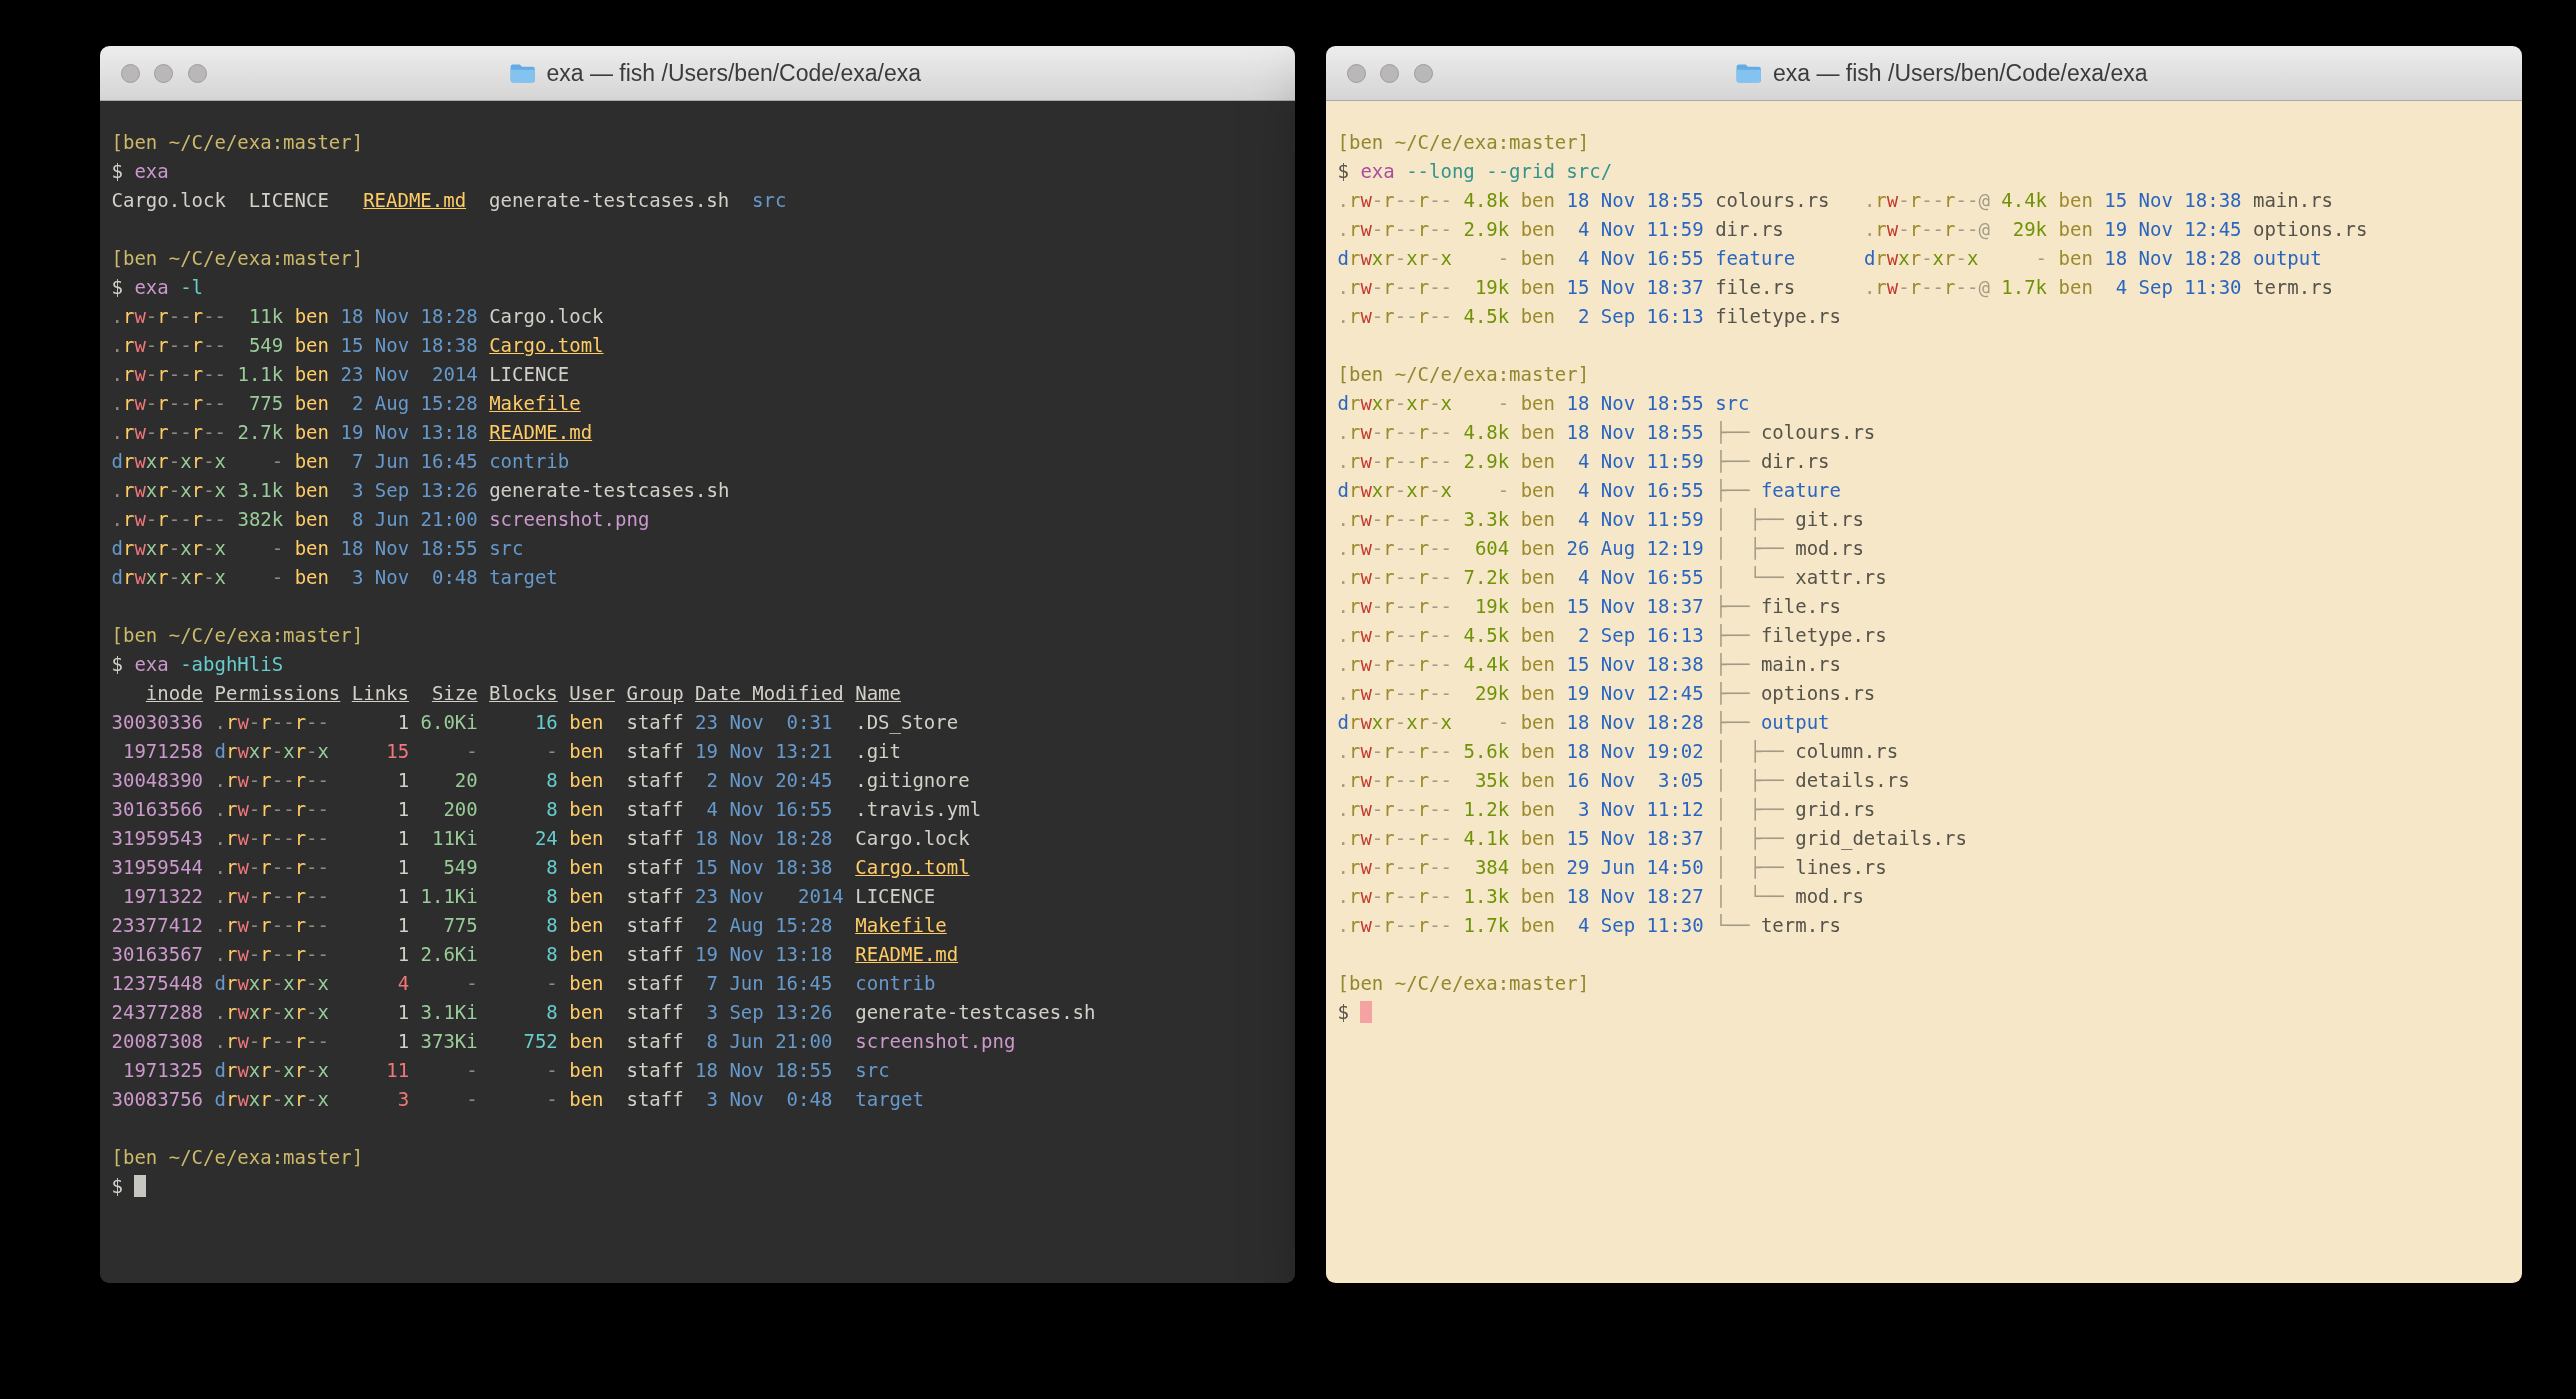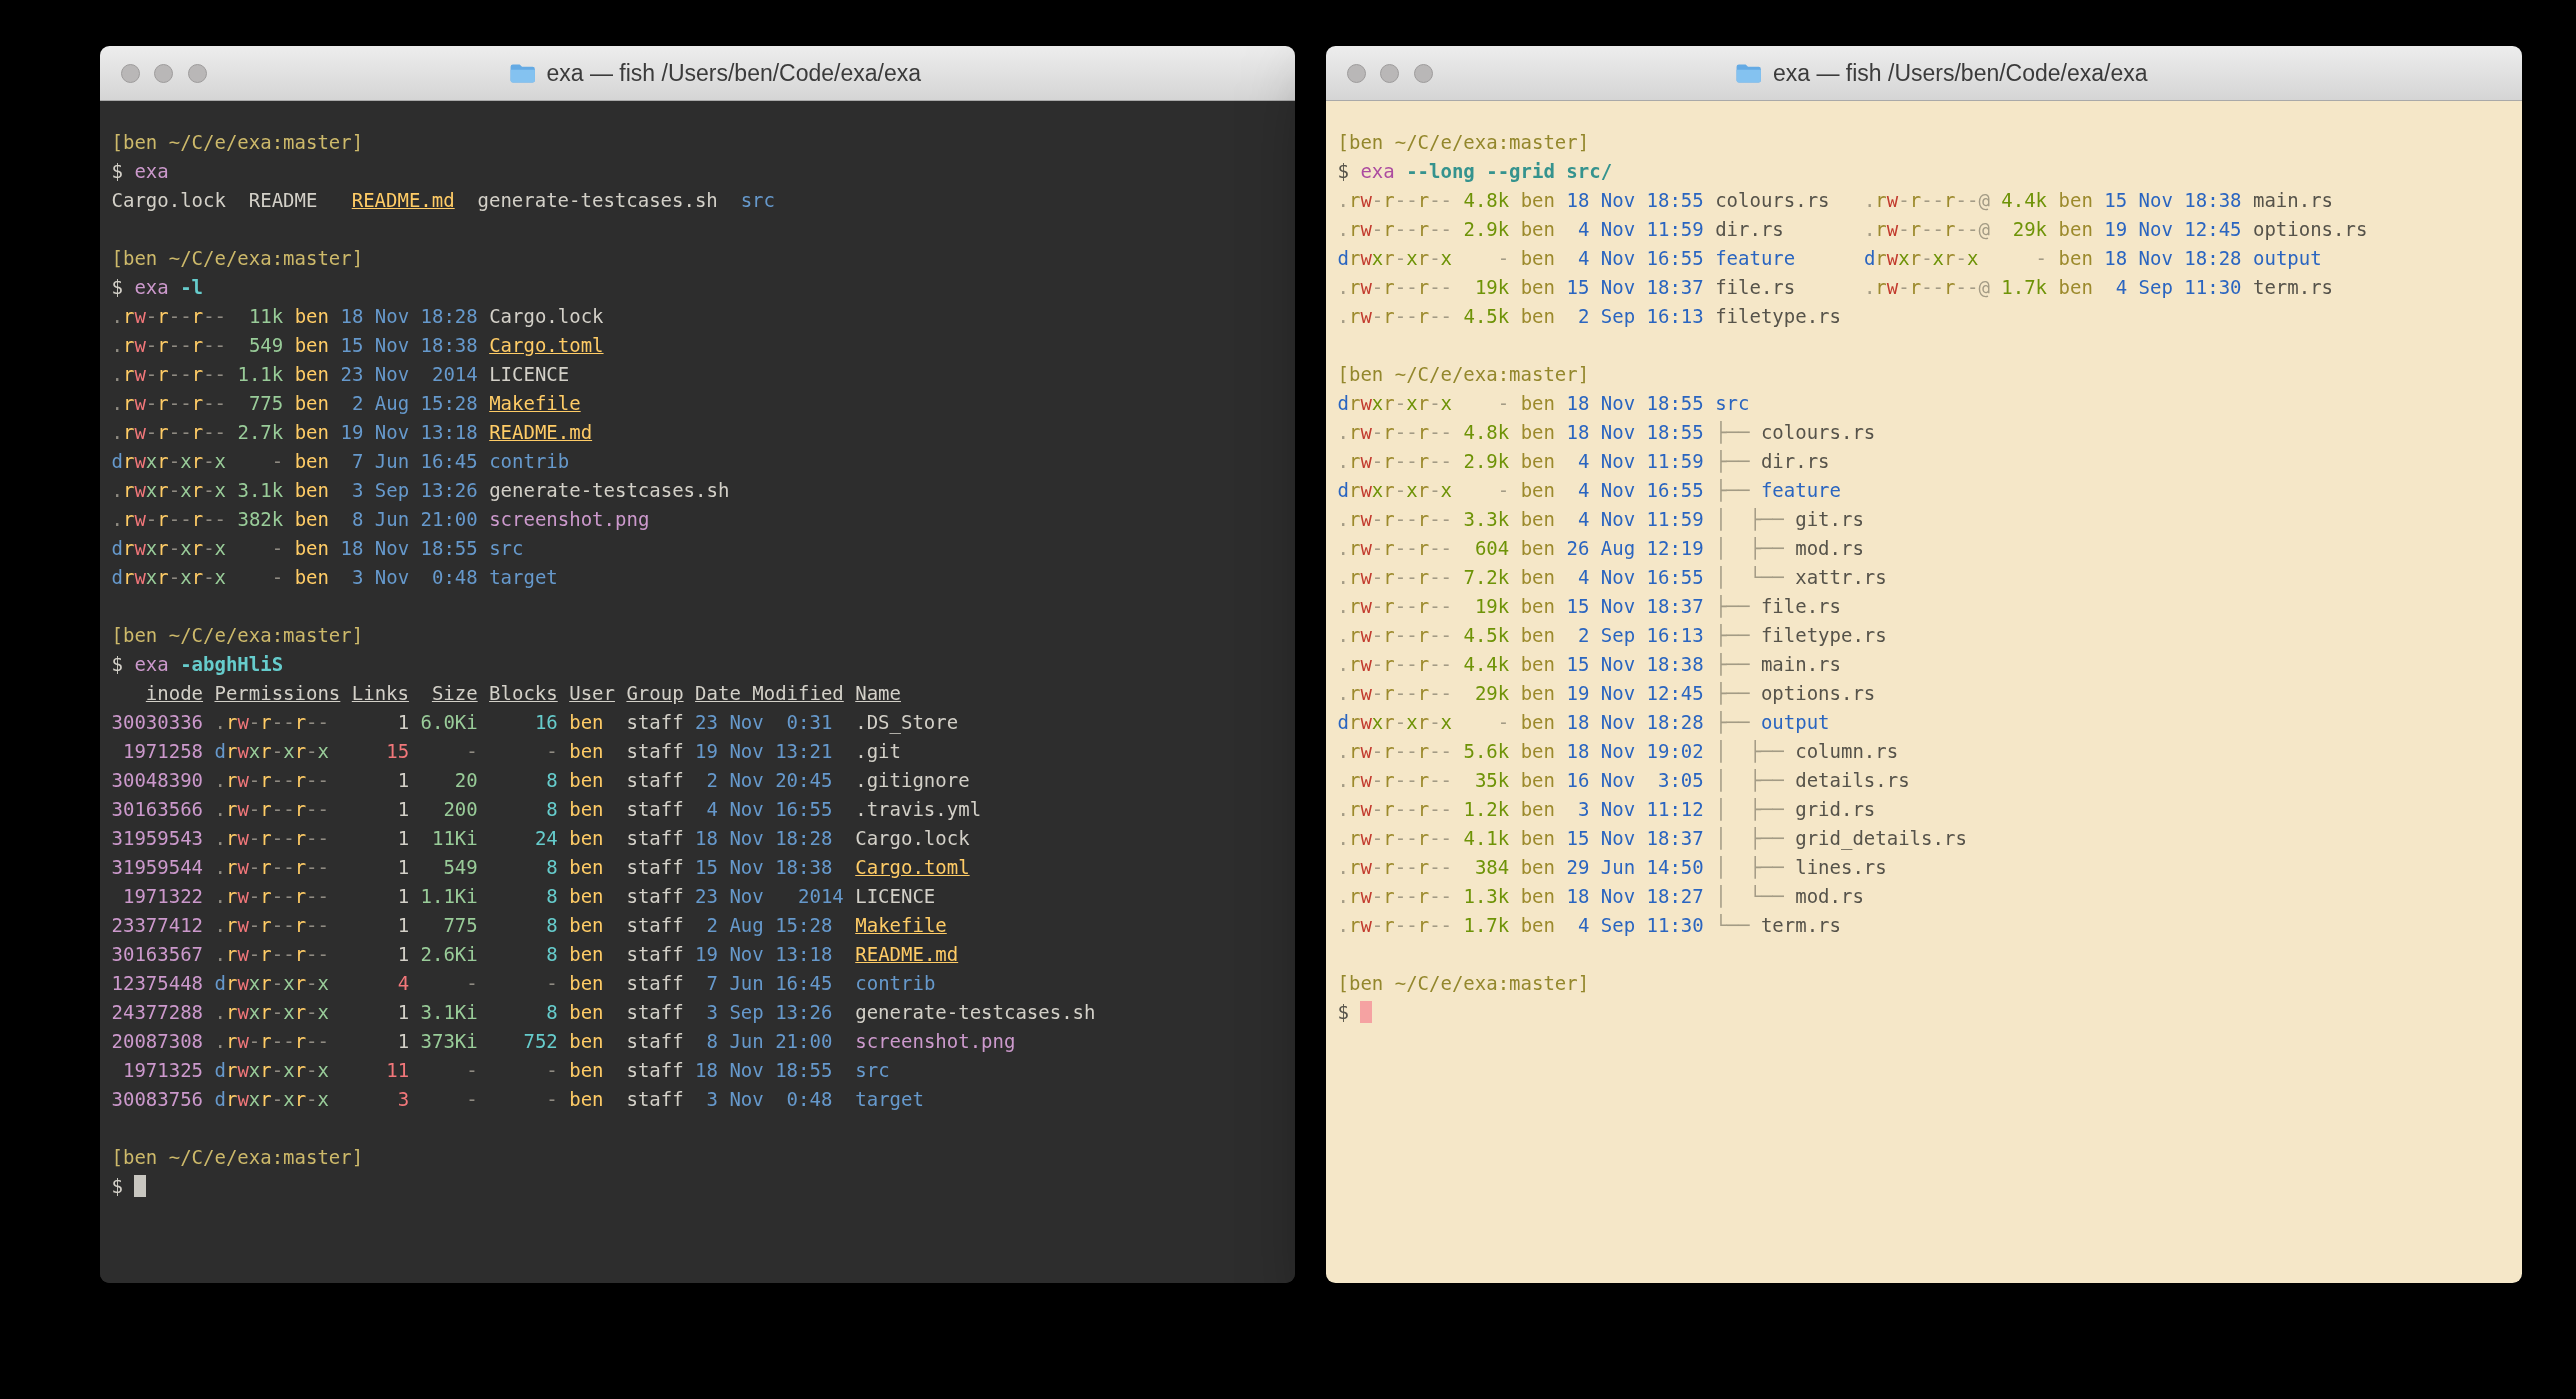--- a/index.html
+++ b/index.html
@@ -27,21 +27,21 @@
     position:absolute;top:55px;left:0;right:0;bottom:0;
     background:var(--bg);color:var(--fg);
     font-family:"DejaVu Sans Mono",monospace;
     font-size:19px;line-height:29px;
     padding:27px 0 0 11.5px;
   }
   .tline{white-space:pre;}
   .s-fg{color:var(--fg);}
   .s-p{color:var(--prompt);margin-top:16px;}
   .s-cmd{color:var(--magenta);}
-  .s-arg{color:var(--cyan);font-weight:bold;}
+  .s-arg{color:var(--cyan);}
   .s-y{color:var(--yellow);}
   .s-g{color:var(--green);}
   .s-b{color:var(--blue);}
   .s-r{color:var(--red);}
   .s-m{color:var(--magenta);}
   .s-c{color:var(--cyan);}
   .s-gy{color:var(--grey);}
   .s-yu{color:var(--yellow);text-decoration:underline;}
   .s-hu{color:var(--fg);text-decoration:underline;}
   .cursor{background:var(--cursor);color:transparent;}
@@ -62,21 +62,21 @@
         <svg class="ficon" width="27" height="21" viewBox="0 0 28 22">
           <path d="M1.5 4 q0-2.5 2.5-2.5 h7 l2.5 2.5 h11 q2.5 0 2.5 2.5 v11.5 q0 2.5-2.5 2.5 H4 q-2.5 0-2.5-2.5 z" fill="#64aae4"></path>
           <path d="M1.5 7.2 h25.5 v10.8 q0 2.5-2.5 2.5 H4 q-2.5 0-2.5-2.5 z" fill="#84c2f0"></path>
         </svg>
         <span>exa — fish  /Users/ben/Code/exa/exa</span>
       </div>
     </header>
     <div class="term" style="--bg: #2d2d2d; --fg: #d3d0c8; --prompt: #cdb96a; --yellow: #ffcc66; --green: #99cc99; --blue: #6699cc; --red: #f2777a; --magenta: #cc99cc; --cyan: #66cccc; --grey: #8f8b82; --cursor: #c8c6c0;">
         <div class="tline"><span class="s-p">[ben ~/C/e/exa:master]</span></div>
         <div class="tline"><span class="s-fg">$ </span><span class="s-cmd">exa</span></div>
-        <div class="tline"><span class="s-fg">Cargo.lock  README   </span><span class="s-yu">README.md</span><span class="s-fg">  generate-testcases.sh  </span><span class="s-b">src</span></div>
+        <div class="tline"><span class="s-fg">Cargo.lock  LICENCE   </span><span class="s-yu">README.md</span><span class="s-fg">  generate-testcases.sh  </span><span class="s-b">src</span></div>
         <div class="tline">&nbsp;</div>
         <div class="tline"><span class="s-p">[ben ~/C/e/exa:master]</span></div>
         <div class="tline"><span class="s-fg">$ </span><span class="s-cmd">exa</span><span class="s-fg"> </span><span class="s-arg">-l</span></div>
         <div class="tline"><span class="s-gy">.</span><span class="s-y">r</span><span class="s-r">w</span><span class="s-gy">-</span><span class="s-y">r</span><span class="s-gy">-</span><span class="s-gy">-</span><span class="s-y">r</span><span class="s-gy">-</span><span class="s-gy">-</span><span class="s-g">  11k</span><span class="s-y"> ben</span><span class="s-b"> 18 Nov 18:28</span><span class="s-fg"> Cargo.lock</span></div>
         <div class="tline"><span class="s-gy">.</span><span class="s-y">r</span><span class="s-r">w</span><span class="s-gy">-</span><span class="s-y">r</span><span class="s-gy">-</span><span class="s-gy">-</span><span class="s-y">r</span><span class="s-gy">-</span><span class="s-gy">-</span><span class="s-g">  549</span><span class="s-y"> ben</span><span class="s-b"> 15 Nov 18:38</span><span class="s-fg"> </span><span class="s-yu">Cargo.toml</span></div>
         <div class="tline"><span class="s-gy">.</span><span class="s-y">r</span><span class="s-r">w</span><span class="s-gy">-</span><span class="s-y">r</span><span class="s-gy">-</span><span class="s-gy">-</span><span class="s-y">r</span><span class="s-gy">-</span><span class="s-gy">-</span><span class="s-g"> 1.1k</span><span class="s-y"> ben</span><span class="s-b"> 23 Nov  2014</span><span class="s-fg"> LICENCE</span></div>
         <div class="tline"><span class="s-gy">.</span><span class="s-y">r</span><span class="s-r">w</span><span class="s-gy">-</span><span class="s-y">r</span><span class="s-gy">-</span><span class="s-gy">-</span><span class="s-y">r</span><span class="s-gy">-</span><span class="s-gy">-</span><span class="s-g">  775</span><span class="s-y"> ben</span><span class="s-b">  2 Aug 15:28</span><span class="s-fg"> </span><span class="s-yu">Makefile</span></div>
         <div class="tline"><span class="s-gy">.</span><span class="s-y">r</span><span class="s-r">w</span><span class="s-gy">-</span><span class="s-y">r</span><span class="s-gy">-</span><span class="s-gy">-</span><span class="s-y">r</span><span class="s-gy">-</span><span class="s-gy">-</span><span class="s-g"> 2.7k</span><span class="s-y"> ben</span><span class="s-b"> 19 Nov 13:18</span><span class="s-fg"> </span><span class="s-yu">README.md</span></div>
         <div class="tline"><span class="s-b">d</span><span class="s-y">r</span><span class="s-r">w</span><span class="s-g">x</span><span class="s-y">r</span><span class="s-gy">-</span><span class="s-g">x</span><span class="s-y">r</span><span class="s-gy">-</span><span class="s-g">x</span><span class="s-gy">    -</span><span class="s-y"> ben</span><span class="s-b">  7 Jun 16:45</span><span class="s-fg"> </span><span class="s-b">contrib</span></div>
         <div class="tline"><span class="s-gy">.</span><span class="s-y">r</span><span class="s-r">w</span><span class="s-g">x</span><span class="s-y">r</span><span class="s-gy">-</span><span class="s-g">x</span><span class="s-y">r</span><span class="s-gy">-</span><span class="s-g">x</span><span class="s-g"> 3.1k</span><span class="s-y"> ben</span><span class="s-b">  3 Sep 13:26</span><span class="s-fg"> generate-testcases.sh</span></div>

